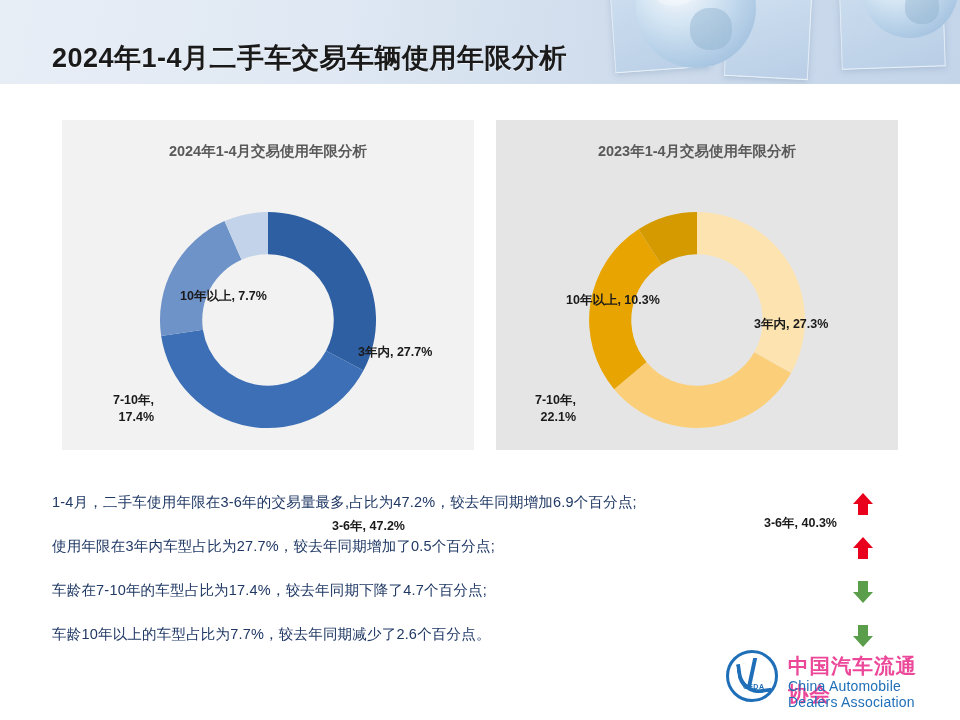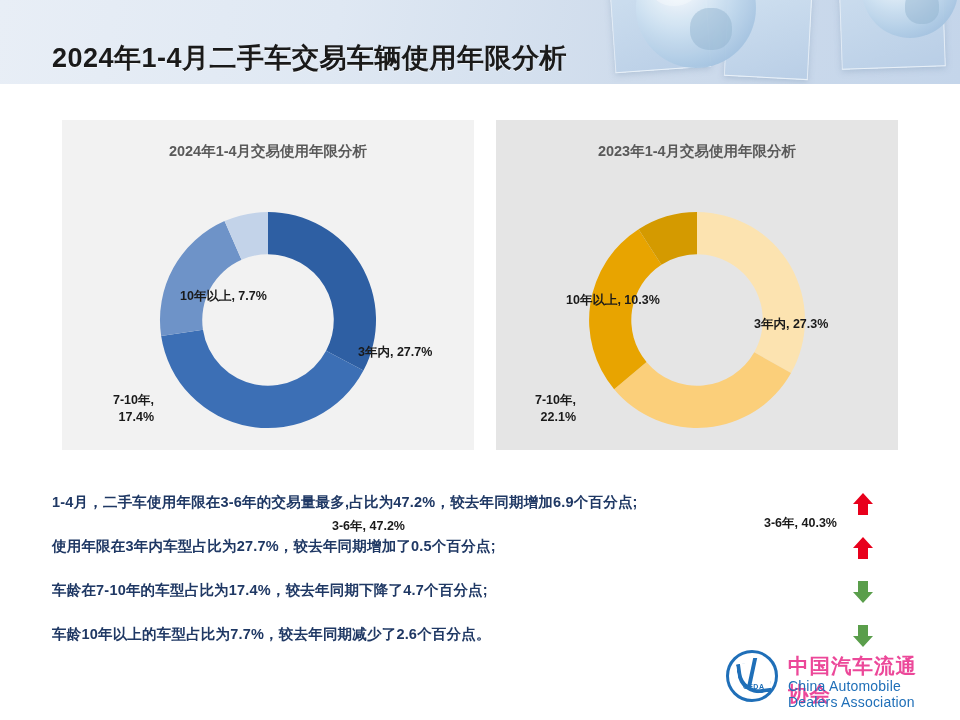--- a/index.html
+++ b/index.html
@@ -63,21 +63,21 @@
   .donut-wrap { position: absolute; left: 0; top: 0; width: 100%; height: 100%; }
 
   .lbl {
     position: absolute; font-size: 12.5px; font-weight: bold; color: #1a1a1a;
     white-space: pre-line; line-height: 1.35;
   }
 
   
   #notes { position: absolute; left: 52px; top: 488px; width: 790px; }
   .note-row {
-    position: relative; height: 44px; font-weight: bold;
+    position: relative; height: 44px;
   }
   .note-text {
     position: absolute; left: 0; top: 5px;
     font-size: 14.5px; color: #1f3864; letter-spacing: 0.2px;
   }
   .arrow {
     position: absolute; left: 800px; top: 4px; width: 22px; height: 24px;
   }
 
   

